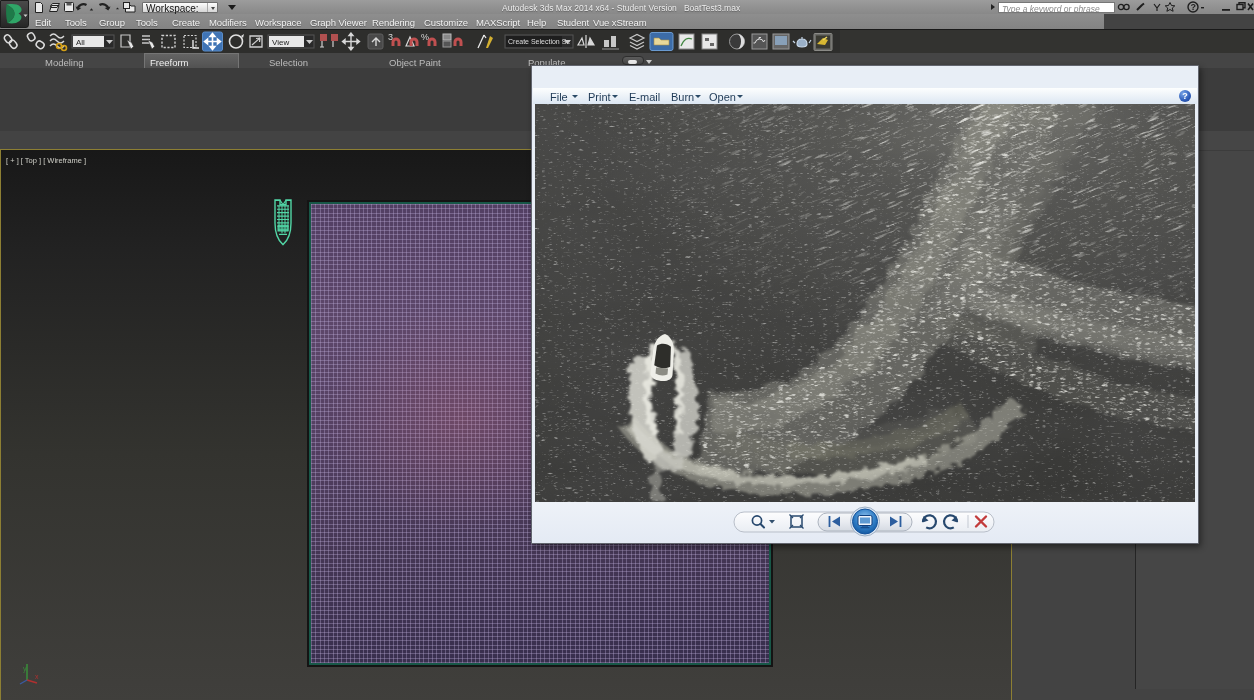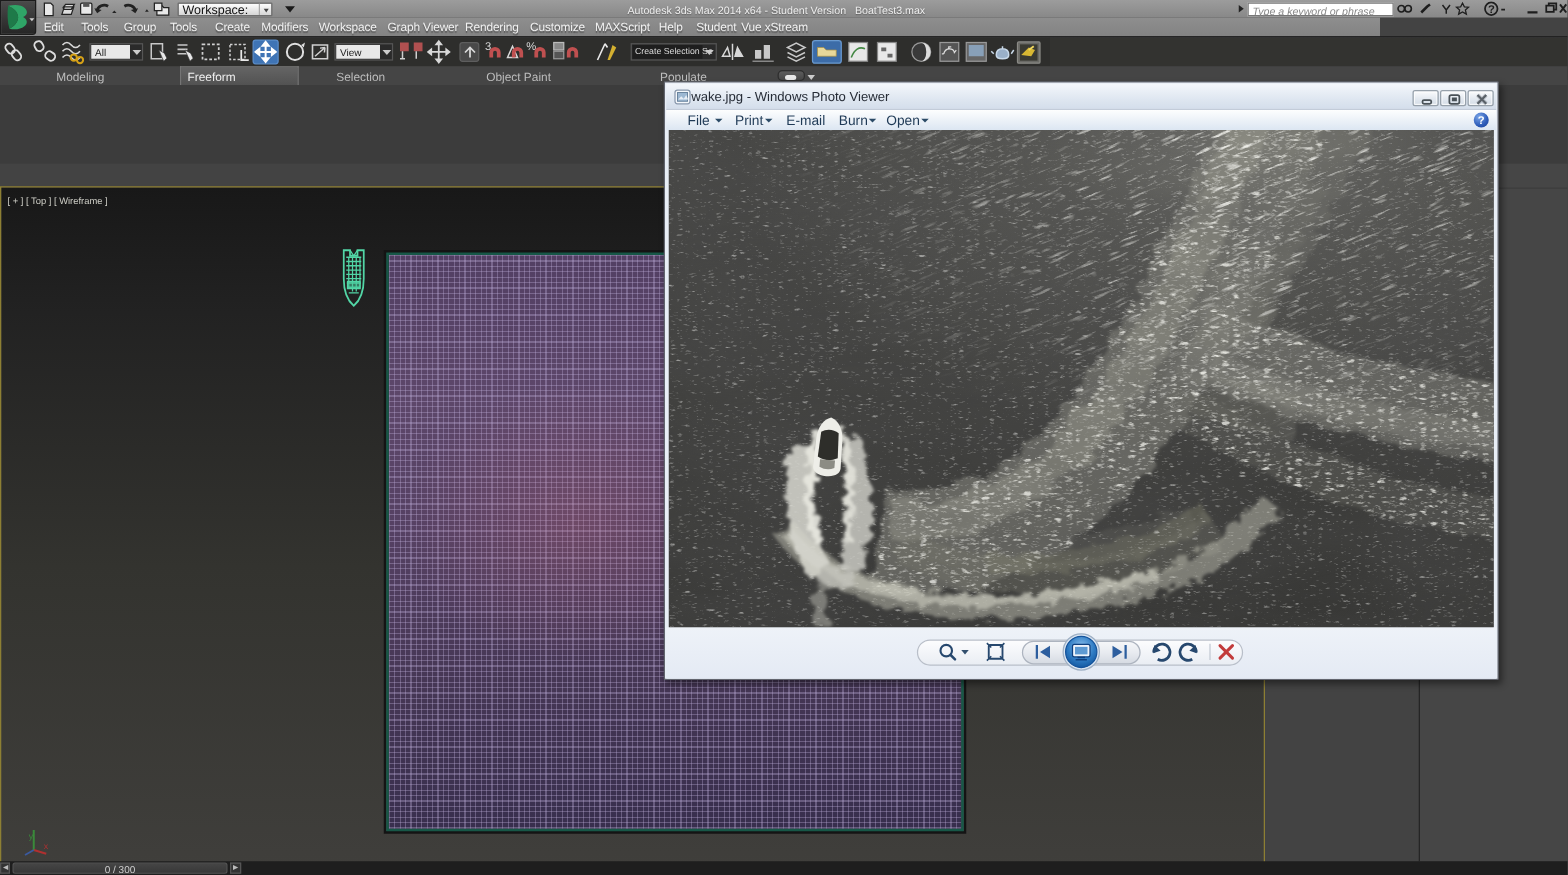--- a/index.html
+++ b/index.html
@@ -274,45 +274,21 @@
           <path d="M9 8 L12 12 L15 8"></path>
           <path d="M6 13 h12 M6 16 h12 M6 19 h12 M6 22 h12 M6 25 h12 M6 28 h12 M6.5 31 h11 M7 34 h10 M8 38 h8"></path>
           <path d="M8 13 v22 M11 13 v24 M14 13 v24 M17 13 v22"></path>
           <path d="M7 30 h10 v5 h-10z" fill="#49c99b" fill-opacity=".55"></path>
         </g>
       </svg>
     </div>
   </div>
   <div class="abs" id="midpane"></div>
   <div class="abs" id="rightpane"></div>
-  <div class="abs" id="botbar">
-    <div style="position:absolute;left:0;top:1px;width:8px;height:9px;background:#333;border:1px solid #555;color:#bbb;font-size:7px;text-align:center;line-height:8px">◄</div>
-    <div style="position:absolute;left:10px;top:1px;width:172px;height:9px;background:linear-gradient(#454545,#383838);border:1px solid #555;border-radius:2px;color:#cfcfcf;font-size:8px;text-align:center;line-height:9px">0 / 300</div>
-    <div style="position:absolute;left:184px;top:1px;width:9px;height:9px;background:#333;border:1px solid #555;color:#bbb;font-size:7px;text-align:center;line-height:8px">►</div>
-  </div>
   <div class="abs" id="pv">
-    <div id="pvtitle">
-      <svg width="14" height="13" viewBox="0 0 14 13" style="position:absolute;left:6px;top:4px">
-        <rect x="1" y="1" width="12" height="11" rx="2" fill="#f5f8fb" stroke="#8a99ad"></rect>
-        <rect x="3" y="3" width="8" height="7" fill="#9db8d2" stroke="#6a849e" stroke-width=".8"></rect>
-        <path d="M3.5 8.5 l2.5 -2.5 2 2 2 -3 1.5 3.5z" fill="#e8eef5"></path>
-      </svg>
-      <span style="position:absolute;left:20px;top:4.5px;font-size:10.5px;color:#262c36">wake.jpg - Windows Photo Viewer</span>
-      <div class="wbtn" style="left:597px"><svg width="21" height="13" viewBox="0 0 21 13">
-            <rect x="7" y="7" width="7" height="3" rx="1.2" fill="none" stroke="#4a5258" stroke-width="1.4"></rect>
-          </svg></div>
-      <div class="wbtn" style="left:619px"><svg width="21" height="13" viewBox="0 0 21 13">
-            <rect x="6.5" y="3" width="8" height="7" rx="1.5" fill="none" stroke="#4a5258" stroke-width="1.4"></rect>
-            <rect x="8.5" y="5" width="4" height="3" fill="#4a5258"></rect>
-          </svg></div>
-      <div class="wbtn" style="left:641px"><svg width="21" height="13" viewBox="0 0 21 13">
-            <path d="M7 3 l7 7 M14 3 l-7 7" stroke="#4a5258" stroke-width="1.7" fill="none"></path>
-            <path d="M7 3 l7 7 M14 3 l-7 7" stroke="#777f88" stroke-width="3.2" fill="none" opacity=".35"></path>
-          </svg></div>
-    </div>
     <div id="pvmenu">
       <span class="pvmi" style="left:17px">File</span>
         <div class="parrow" style="left:39px"></div>
       <span class="pvmi" style="left:55px">Print</span>
         <div class="parrow" style="left:79px"></div>
       <span class="pvmi" style="left:96px">E-mail</span>
       <span class="pvmi" style="left:138px">Burn</span>
         <div class="parrow" style="left:162px"></div>
       <span class="pvmi" style="left:176px">Open</span>
         <div class="parrow" style="left:204px"></div>

